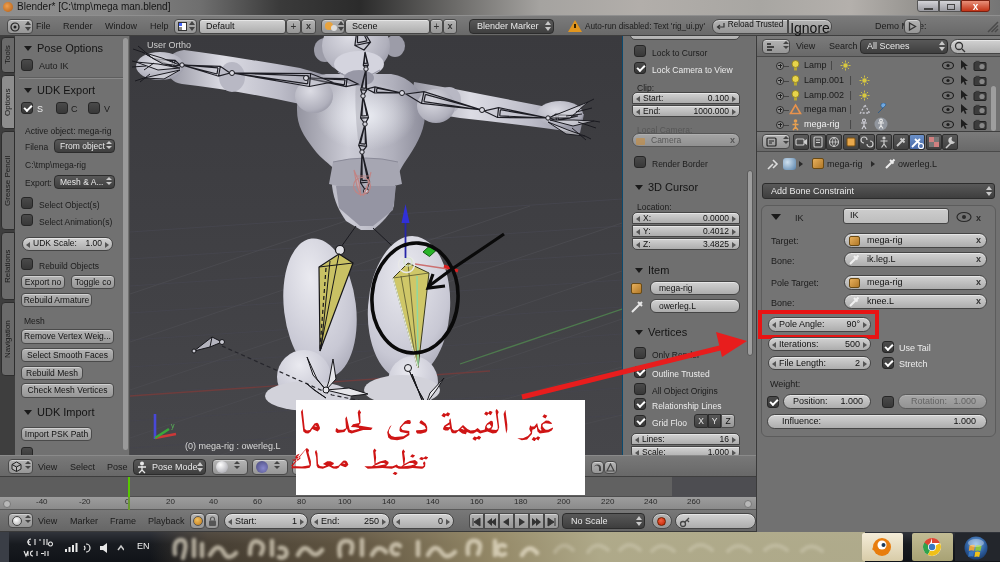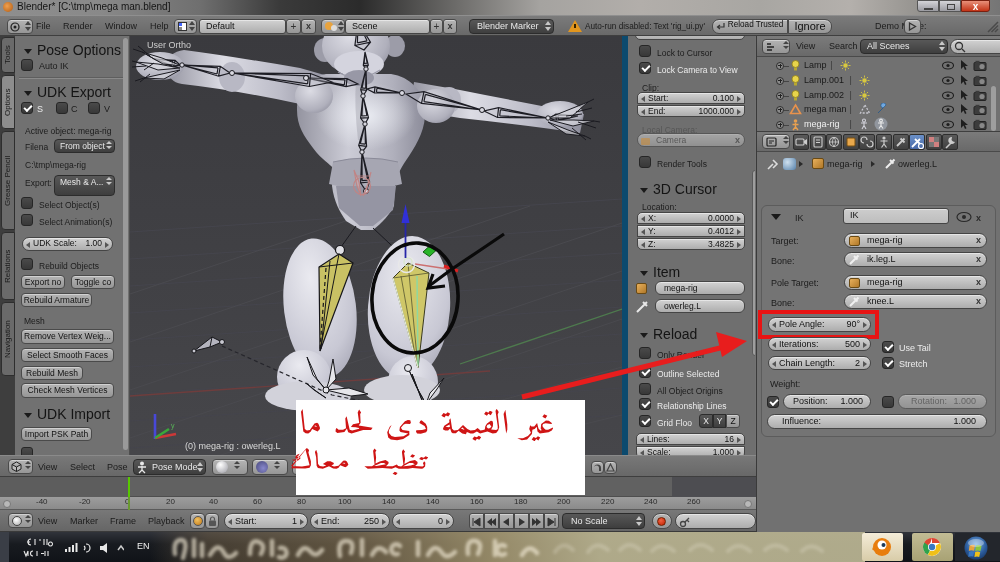--- a/index.html
+++ b/index.html
@@ -6,21 +6,21 @@
 .t9{font-size:9px;color:#1c1c1c;line-height:13px;white-space:nowrap;position:absolute}
 .t85{font-size:8.5px;color:#1c1c1c;line-height:12px;white-space:nowrap;position:absolute}
 .wt{color:#ececec}
 .pill{position:absolute;background:linear-gradient(#d2d2d2,#adadad);border:1px solid #454545;border-radius:8px;font-size:9px;color:#111;box-shadow:inset 0 1px 0 rgba(255,255,255,.45)}
 .pill .lab{position:absolute;left:10px;top:1px}
 .pill .val{position:absolute;right:10px;top:1px}
 .btn{position:absolute;background:linear-gradient(#b4b4b4,#969696);border:1px solid #4a4a4a;border-radius:4px;font-size:9px;color:#111;text-align:center;box-shadow:inset 0 1px 0 rgba(255,255,255,.4)}
 .dk{position:absolute;background:linear-gradient(#585858,#3e3e3e);border:1px solid #2c2c2c;border-radius:4px;font-size:9px;color:#e8e8e8}
 .cb{position:absolute;width:12px;height:12px;background:linear-gradient(#4a4a4a,#383838);border:1px solid #262626;border-radius:3px}
 .cb.on::after{content:"";position:absolute;left:2px;top:2px;width:6px;height:3px;border-left:2px solid #fff;border-bottom:2px solid #fff;transform:rotate(-45deg)}
-.hd{position:absolute;font-size:14px;color:#141414;white-space:nowrap}
+.hd{position:absolute;font-size:11px;color:#141414;white-space:nowrap}
 .hd::before{content:"";display:inline-block;width:0;height:0;border-left:4px solid transparent;border-right:4px solid transparent;border-top:5px solid #1a1a1a;margin-right:5px;vertical-align:1px}
 .vtab{position:absolute;left:1px;width:14px;border-radius:0 4px 4px 0;border:1px solid #2e2e2e;writing-mode:vertical-rl;transform:rotate(180deg);text-align:center;font-size:8px;color:#1a1a1a;line-height:12px}
 .sep{position:absolute;height:1px;background:#5e5e5e;box-shadow:0 1px 0 #8a8a8a}
 .al{position:absolute;left:3px;top:4px;width:0;height:0;border-top:3px solid transparent;border-bottom:3px solid transparent;border-right:4px solid #555}
 .ar{position:absolute;right:3px;top:4px;width:0;height:0;border-top:3px solid transparent;border-bottom:3px solid transparent;border-left:4px solid #555}
 .spin{position:absolute;right:2px;top:2px}
 .spin b,.spin i{display:block;width:0;height:0;border-left:3px solid transparent;border-right:3px solid transparent}
 .spin b{border-bottom:4px solid #c8c8c8;margin-bottom:2px}
 .spin i{border-top:4px solid #c8c8c8}
 .spind b{border-bottom-color:#444}.spind i{border-top-color:#444}
@@ -85,21 +85,21 @@
         <i></i>
       </div>
     </div>
  <div class="abs" style="left:568px;top:4px;width:0;height:0;border-left:7px solid transparent;border-right:7px solid transparent;border-bottom:12px solid #e2961e"></div>
  <div class="abs" style="left:574px;top:8px;width:2px;height:4px;background:#332200"></div>
  <div class="t9" style="left:585px;top:4px;font-size:8.2px">Auto-run disabled: Text 'rig_ui.py'</div>
  <div class="btn" style="left:712px;top:3px;width:76px;height:15px;border-radius:7px 0 0 7px;font-size:8.2px"><span style="margin-left:11px">Reload Trusted</span></div>
  <svg class="abs" style="left:716px;top:6px" width="10" height="9">
       <path d="M8 1 V5 H2 M4 3 L1.5 5 L4 7" stroke="#333" stroke-width="1.2" fill="none"></path>
     </svg>
- <div class="btn" style="left:788px;top:3px;width:44px;height:15px;border-radius:0 7px 7px 0;font-size:11px">Ignore</div>
+ <div class="btn" style="left:788px;top:3px;width:44px;height:15px;border-radius:0 7px 7px 0;font-size:14px">Ignore</div>
  <div class="t9" style="left:875px;top:4px">Demo Mode:</div>
  <div class="btn" style="left:904px;top:3px;width:17px;height:15px;border-radius:4px"></div>
  <svg class="abs" style="left:908px;top:6px" width="9" height="9">
       <path d="M1.5 1 L7.5 4.5 L1.5 8 Z" fill="none" stroke="#333" stroke-width="1.3"></path>
     </svg>
  <svg class="abs" style="left:986px;top:1px" width="13" height="16">
       <path d="M2 15 L12 5 M5.5 15 L12 8.5 M9 15 L12 12" stroke="#4a4a4a" stroke-width="1.5" fill="none"></path>
     </svg>
 </div>
 
@@ -127,21 +127,21 @@
  <div class="t85" style="left:10px;top:105px">Filena</div>
  <div class="dk" style="left:39px;top:103px;width:61px;height:14px">
       <span style="position:absolute;left:5px;top:1px;font-size:8.5px">From object</span>
       <div class="spin" style="top:1px">
         <b style="border-bottom-width:3px"></b>
         <i style="border-top-width:3px"></i>
       </div>
     </div>
  <div class="t85" style="left:10px;top:123px">C:\tmp\mega-rig</div>
  <div class="t85" style="left:10px;top:141px">Export:</div>
- <div class="dk" style="left:39px;top:139px;width:61px;height:21px">
+ <div class="dk" style="left:39px;top:139px;width:61px;height:14px">
       <span style="position:absolute;left:5px;top:1px;font-size:8.5px">Mesh &amp; A...</span>
       <div class="spin" style="top:1px">
         <b style="border-bottom-width:3px"></b>
         <i style="border-top-width:3px"></i>
       </div>
     </div>
  <div class="cb" style="left:6px;top:161px"></div>
  <div class="t85" style="left:24px;top:163px">Select Object(s)</div>
  <div class="cb" style="left:6px;top:178px"></div>
  <div class="t85" style="left:24px;top:180px">Select Animation(s)</div>
@@ -353,21 +353,21 @@
    <path d="M25 403 L25 378" stroke="#4848d8"></path>
    <path d="M25 402 L46 398" stroke="#cc3838"></path>
    <path d="M25 402 L39 393" stroke="#3aa83a"></path>
   </g>
   <text x="41" y="392" font-size="7" fill="#58b858" font-family="Liberation Sans">y</text>
   <text x="55" y="413" font-size="9" fill="#d8d8d8" font-family="Liberation Sans">(0) mega-rig : owerleg.L</text>
   <text x="17" y="12" font-size="9" fill="#cdcdcd" font-family="Liberation Sans">User Ortho</text>
  </svg>
 </div>
 
-<div class="abs" style="left:622px;top:36px;width:133px;height:487px;background:#6f6f6f;border-left:6px solid #0c4a6e;overflow:hidden">
+<div class="abs" style="left:622px;top:36px;width:133px;height:487px;background:#6f6f6f;border-left:1px solid #0c4a6e;overflow:hidden">
  <div class="pill" style="left:7px;top:-6px;width:110px;height:10px"></div>
  <div class="cb" style="left:11px;top:9px"></div>
  <div class="t85" style="left:29px;top:11px">Lock to Cursor</div>
  <div class="cb on" style="left:11px;top:26px"></div>
  <div class="t85 wt" style="left:29px;top:28px">Lock Camera to View</div>
  <div class="t85" style="left:14px;top:46px">Clip:</div>
  <div class="pill" style="left:9px;top:56px;width:108px;height:12px;border-radius:5px 5px 0 0">
       <div class="al" style="top:3px"></div>
       <span class="lab" style="font-size:8.5px;top:0">Start:</span>
       <span class="val" style="font-size:8.5px;top:0">0.100</span>
@@ -379,21 +379,21 @@
       <span class="val" style="font-size:8.5px;top:0">1000.000</span>
       <div class="ar" style="top:3px"></div>
     </div>
  <div class="t85" style="left:14px;top:88px;color:#565656">Local Camera:</div>
  <div class="pill" style="left:9px;top:97px;width:108px;height:14px;opacity:0.55">
       <span class="lab" style="left:18px;font-size:8.5px;color:#444">Camera</span>
       <span class="val" style="right:4px;color:#444;font-weight:bold">x</span>
     </div>
  <div class="abs" style="left:13px;top:102px;width:9px;height:7px;background:#c88c3c;border-radius:1px;opacity:0.6"></div>
  <div class="cb" style="left:11px;top:120px"></div>
- <div class="t85" style="left:29px;top:122px">Render Tools</div>
+ <div class="t85" style="left:29px;top:122px">Render Border</div>
  <div class="hd" style="left:12px;top:145px">3D Cursor</div>
  <div class="t85" style="left:14px;top:165px">Location:</div>
  <div class="pill" style="left:9px;top:176px;width:108px;height:12px;border-radius:5px 5px 0 0">
       <div class="al" style="top:3px"></div>
       <span class="lab" style="font-size:8.5px;top:0">X:</span>
       <span class="val" style="font-size:8.5px;top:0">0.0000</span>
       <div class="ar" style="top:3px"></div>
     </div>
  <div class="pill" style="left:9px;top:189px;width:108px;height:12px;border-radius:0">
       <div class="al" style="top:3px"></div>
@@ -411,25 +411,25 @@
  <div class="abs" style="left:8px;top:247px;width:11px;height:11px;background:linear-gradient(135deg,#e8b05c,#b07828);border:1px solid #6a4a14;border-radius:2px"></div>
  <div class="pill" style="left:27px;top:245px;width:90px;height:14px;border-radius:6px">
       <span class="lab" style="left:8px;font-size:8.5px">mega-rig</span>
     </div>
  <svg class="abs" style="left:6px;top:263px" width="16" height="16">
       <path d="M3 13 L11 5 M11 5 l2 -2 M9 3 l4 4" stroke="#e8e8e8" stroke-width="2" fill="none"></path>
     </svg>
  <div class="pill" style="left:27px;top:263px;width:90px;height:14px;border-radius:6px">
       <span class="lab" style="left:8px;font-size:8.5px">owerleg.L</span>
     </div>
- <div class="hd" style="left:12px;top:290px">Reload</div>
+ <div class="hd" style="left:12px;top:290px">Vertices</div>
  <div class="cb" style="left:11px;top:311px"></div>
  <div class="t85" style="left:29px;top:313px">Only Render</div>
  <div class="cb on" style="left:11px;top:330px"></div>
- <div class="t85 wt" style="left:29px;top:332px">Outline Selected</div>
+ <div class="t85 wt" style="left:29px;top:332px">Outline Trusted</div>
  <div class="cb" style="left:11px;top:347px"></div>
  <div class="t85" style="left:29px;top:349px">All Object Origins</div>
  <div class="cb on" style="left:11px;top:362px"></div>
  <div class="t85 wt" style="left:29px;top:364px">Relationship Lines</div>
  <div class="cb on" style="left:11px;top:379px"></div>
  <div class="t85 wt" style="left:29px;top:381px">Grid Floo</div>
  <div class="dk" style="left:71px;top:378px;width:14px;height:14px;border-radius:3px 0 0 3px;text-align:center;line-height:13px;font-size:8.5px">X</div>
  <div class="dk" style="left:85px;top:378px;width:13px;height:14px;border-radius:0;text-align:center;line-height:13px;font-size:8.5px">Y</div>
  <div class="btn" style="left:98px;top:378px;width:14px;height:14px;border-radius:0 3px 3px 0;line-height:13px;font-size:8.5px">Z</div>
  <div class="pill" style="left:8px;top:397px;width:109px;height:12px;border-radius:5px 5px 0 0">
@@ -692,20 +692,27 @@
     </svg>
  <div class="abs" style="left:26px;top:122px;width:13px;height:12px;border-radius:3px;background:radial-gradient(circle at 35% 35%,#cfe0ee,#5580aa)"></div>
  <div class="abs" style="left:42px;top:125px;width:0;height:0;border-top:3px solid transparent;border-bottom:3px solid transparent;border-left:4px solid #2a2a2a"></div>
  <div class="abs" style="left:55px;top:122px;width:12px;height:11px;background:linear-gradient(135deg,#e8b05c,#b07828);border:1px solid #6a4a14;border-radius:2px"></div>
  <div class="t9" style="left:70px;top:122px">mega-rig</div>
  <div class="abs" style="left:114px;top:125px;width:0;height:0;border-top:3px solid transparent;border-bottom:3px solid transparent;border-left:4px solid #2a2a2a"></div>
  <svg class="abs" style="left:126px;top:121px" width="14" height="14">
       <path d="M3 11 L9 5 M9 5 l2.5 -2.5 M7 3 l3.5 3.5" stroke="#eee" stroke-width="2" fill="none"></path>
     </svg>
  <div class="t9" style="left:141px;top:122px">owerleg.L</div>
+ <div class="dk" style="left:5px;top:147px;width:233px;height:16px;border-radius:3px">
+      <span style="position:absolute;left:8px;top:2px">Add Bone Constraint</span>
+      <div class="spin" style="top:2px">
+        <b></b>
+        <i></i>
+      </div>
+    </div>
  <div class="abs" style="left:4px;top:169px;width:235px;height:232px;border:1px solid #5c5c5c;border-radius:6px;background:#747474"></div>
  <div class="abs" style="left:14px;top:178px;width:0;height:0;border-left:5px solid transparent;border-right:5px solid transparent;border-top:6px solid #1a1a1a"></div>
  <div class="t9" style="left:38px;top:176px">IK</div>
  <div class="pill" style="left:86px;top:172px;width:106px;height:16px;border-radius:3px;background:linear-gradient(#cdcdcd,#bdbdbd)">
       <span class="lab" style="left:6px">IK</span>
     </div>
  <svg class="abs" style="left:199px;top:175px" width="16" height="12">
       <ellipse cx="8" cy="6" rx="7" ry="4.5" fill="none" stroke="#2a2a2a" stroke-width="1.2"></ellipse>
       <circle cx="8" cy="6" r="2" fill="#2a2a2a"></circle>
     </svg>
@@ -748,21 +755,21 @@
  <div class="pill" style="left:11px;top:301px;width:103px;height:14px">
       <div class="al"></div>
       <span class="lab">Iterations:</span>
       <span class="val">500</span>
       <div class="ar"></div>
     </div>
  <div class="cb on" style="left:125px;top:305px"></div>
  <div class="t9 wt" style="left:142px;top:306px">Use Tail</div>
  <div class="pill" style="left:11px;top:320px;width:103px;height:14px">
       <div class="al"></div>
-      <span class="lab">Chain Length:</span>
+      <span class="lab">File Length:</span>
       <span class="val">2</span>
       <div class="ar"></div>
     </div>
  <div class="cb on" style="left:125px;top:321px"></div>
  <div class="t9 wt" style="left:142px;top:322px">Stretch</div>
  <div class="t9" style="left:13px;top:342px">Weight:</div>
  <div class="cb on" style="left:10px;top:360px"></div>
  <div class="pill" style="left:26px;top:358px;width:88px;height:15px">
       <span class="lab" style="left:9px">Position:</span>
       <span class="val" style="right:7px">1.000</span>

